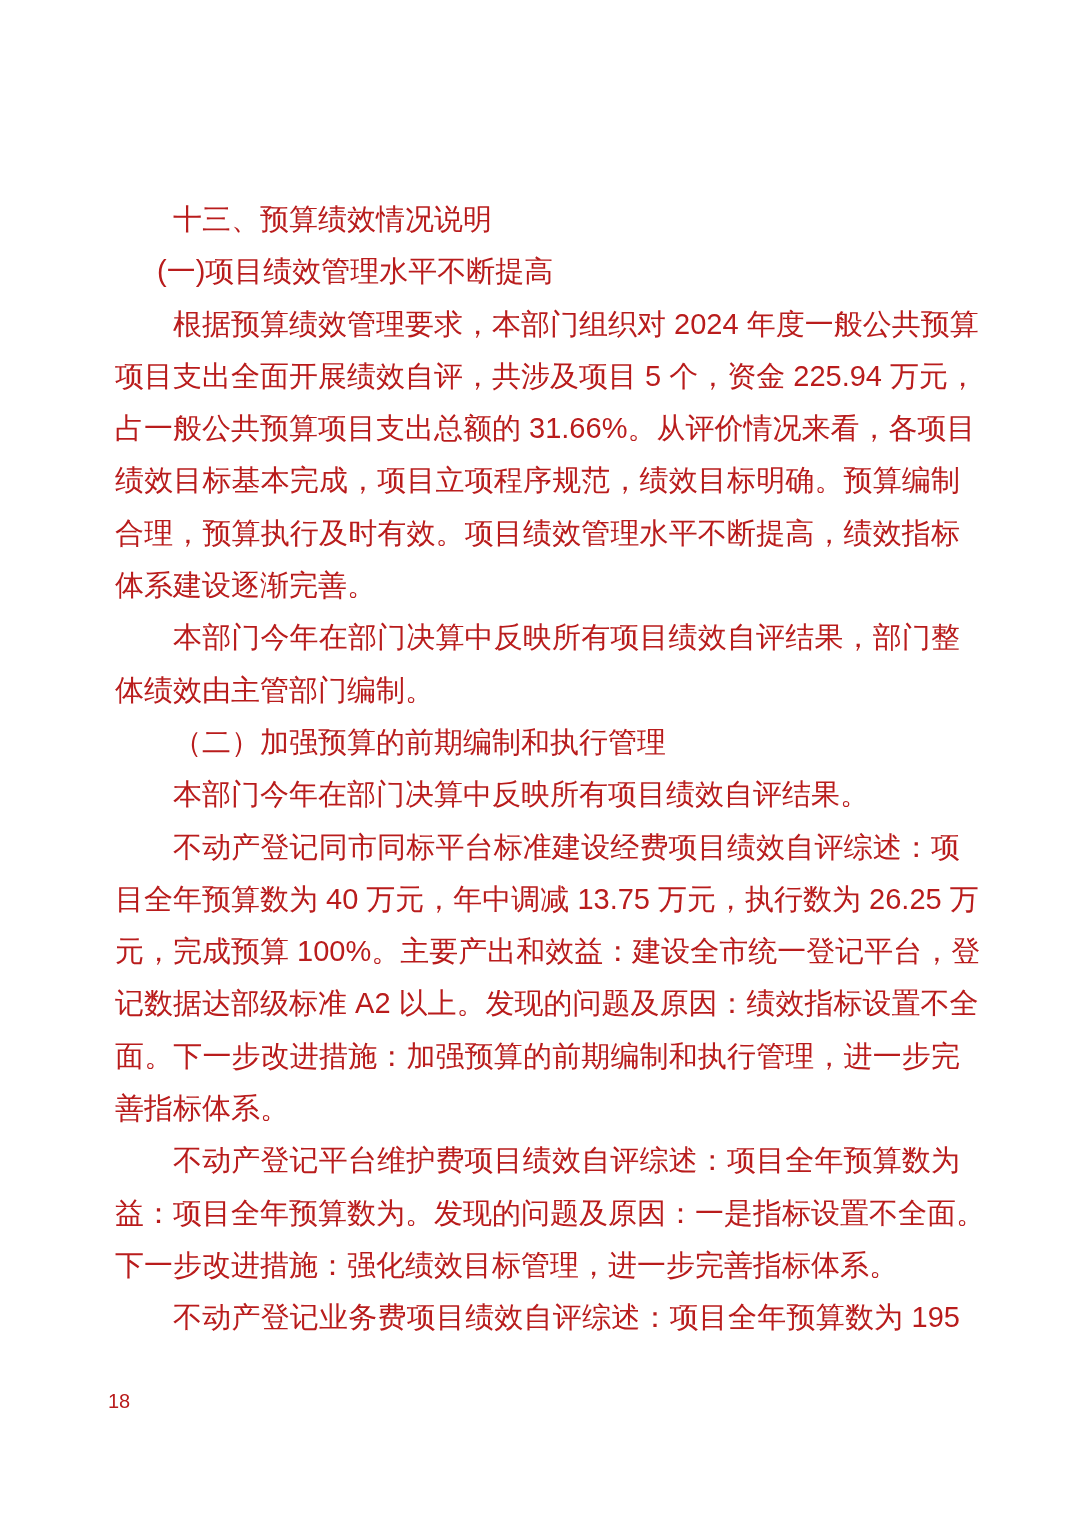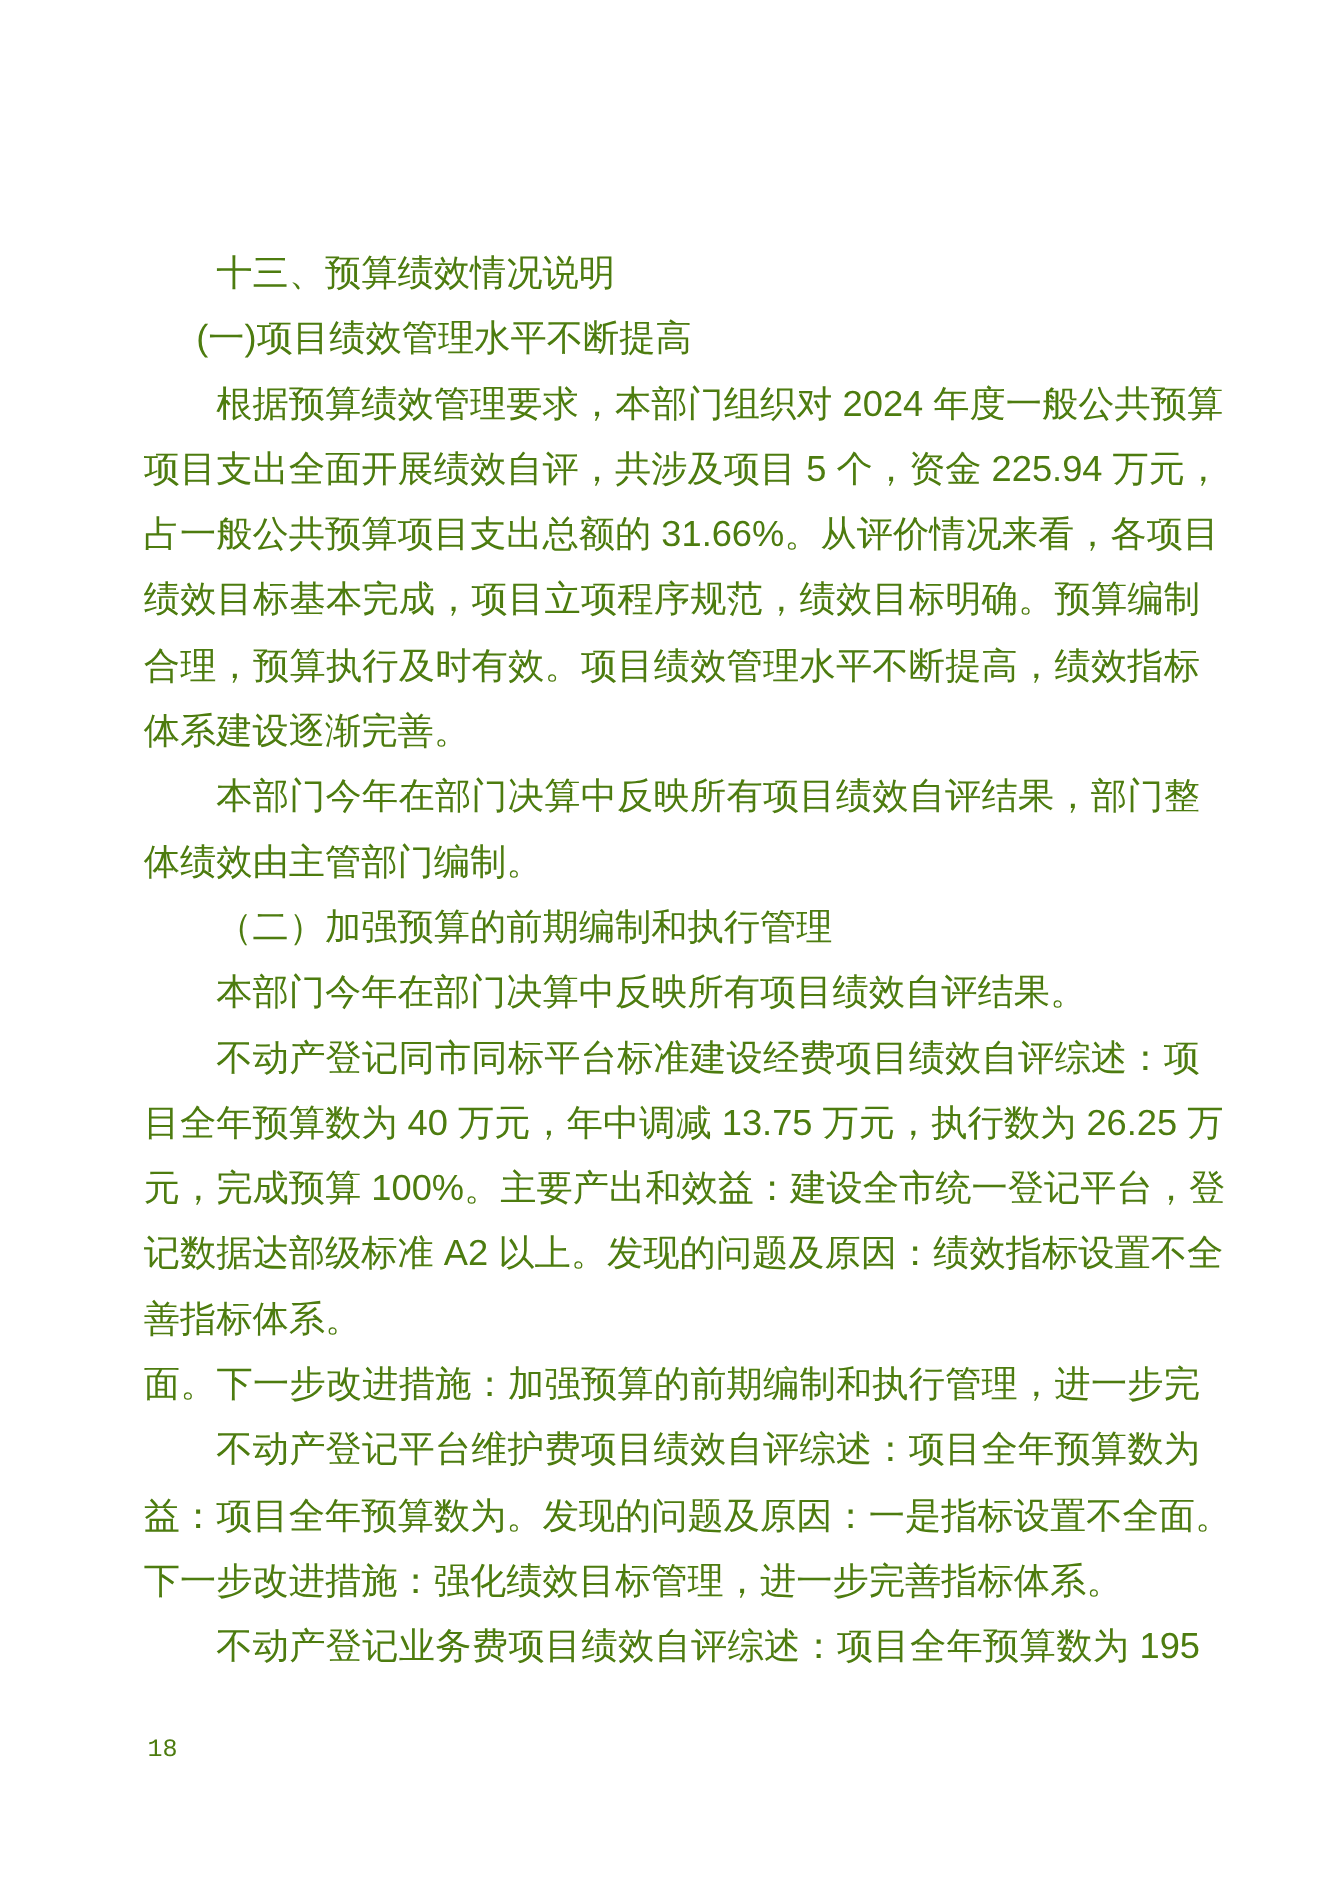--- a/index.html
+++ b/index.html
@@ -1,21 +1,21 @@
 <!DOCTYPE html>
 <html lang="zh"><head>
 <meta charset="utf-8">
 <style>
   html, body { margin: 0; padding: 0; background: #e8e8e8; }
   .page {
     position: relative;
     width: 1074px;
     height: 1520px;
     background: #ffffff;
-    color: #4d7c0f;
+    color: #b91c1c;
     overflow: hidden;
     font-family: "Liberation Sans", sans-serif;
     margin: 0 auto;
   }
   .textblock {
     position: absolute;
     left: 115px;
     top: 193px;
     width: 845px;
     font-size: 29px;
@@ -29,23 +29,23 @@
   }
   .full {
     text-align: justify;
     text-align-last: justify;
     text-justify: inter-character;
   }
   .ind2 { text-indent: 58px; }
   .ind-paren { text-indent: 42px; }
   .pageno {
     position: absolute;
-    left: 118px;
+    left: 108px;
     top: 1390px;
-    font-family: Liberation Mono, monospace;
+    font-family: Liberation Sans, sans-serif;
     font-size: 20px;
     line-height: 22px;
   }
 </style>
 </head>
 <body>
 
 <div class="page">
 
   <div class="textblock">
@@ -78,22 +78,22 @@
 
     <section class="para">
       <div class="ln ind2">本部门今年在部门决算中反映所有项目绩效自评结果。</div>
     </section>
 
     <section class="para">
       <div class="ln ind2 full">不动产登记同市同标平台标准建设经费项目绩效自评综述：项</div>
       <div class="ln full">目全年预算数为 40 万元，年中调减 13.75 万元，执行数为 26.25 万</div>
       <div class="ln full">元，完成预算 100%。主要产出和效益：建设全市统一登记平台，登</div>
       <div class="ln full">记数据达部级标准 A2 以上。发现的问题及原因：绩效指标设置不全</div>
+      <div class="ln full">面。下一步改进措施：加强预算的前期编制和执行管理，进一步完</div>
       <div class="ln">善指标体系。</div>
-      <div class="ln full">面。下一步改进措施：加强预算的前期编制和执行管理，进一步完</div>
     </section>
 
     <section class="para">
       <div class="ln ind2 full">不动产登记平台维护费项目绩效自评综述：项目全年预算数为</div>
       <div class="ln full">益：项目全年预算数为。发现的问题及原因：一是指标设置不全面。</div>
       <div class="ln">下一步改进措施：强化绩效目标管理，进一步完善指标体系。</div>
     </section>
 
     <section class="para">
       <div class="ln ind2 full">不动产登记业务费项目绩效自评综述：项目全年预算数为 195</div>

